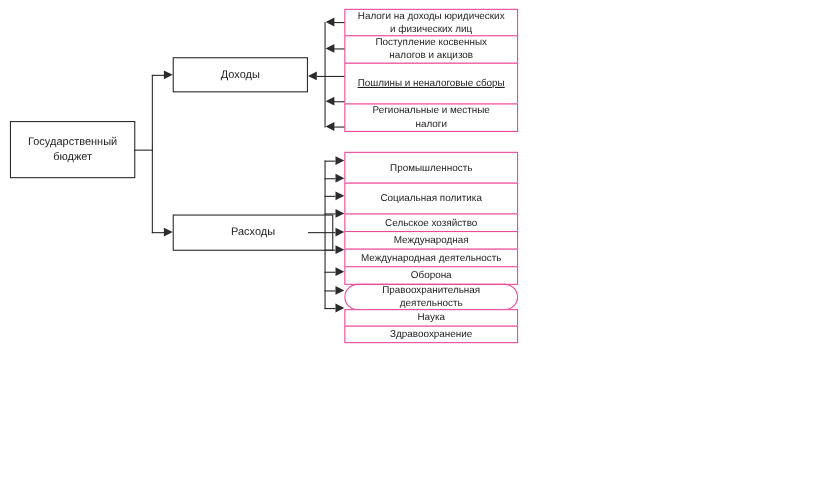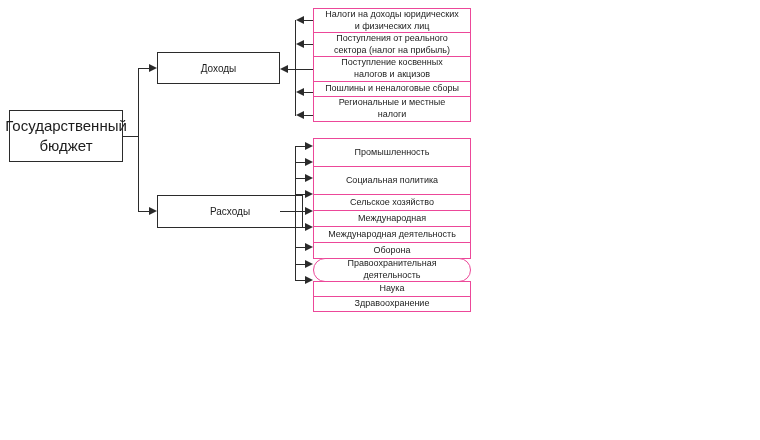--- a/index.html
+++ b/index.html
@@ -5,21 +5,21 @@
   html,body { margin:0; padding:0; }
   .canvas {
     position:relative; width:760px; height:440px; background:#ffffff;
     font-family:"Liberation Sans", sans-serif; color:#1c1c1c; overflow:hidden;
   }
   .box {
     position:absolute; box-sizing:border-box; border:1px solid #2b2b2b; background:#fff;
     display:flex; align-items:center; justify-content:center; text-align:center;
   }
   .lbl { white-space:pre-line; }
-  .root-box { font-size:15px; line-height:1.35; }
+  .root-box { font-size:10px; line-height:1.35; }
   .branch-box { font-size:10px; }
   .col { position:absolute; width:158px; }
   .row {
     box-sizing:border-box; border:1px solid #ec4899; margin-top:-1px; background:#fff;
     display:flex; align-items:center; justify-content:center; text-align:center;
     font-size:9px; line-height:1.3; padding:0 3px;
   }
   .col .row:first-child { margin-top:0; }
   .hline, .vline { position:absolute; background:#2b2b2b; }
   .hline { height:1px; }
@@ -44,29 +44,25 @@
   </div>
   <div class="box branch-box" style="left:157px; top:195px; width:146px; height:33px;">
     <span class="lbl">Расходы</span>
   </div>
 
   <div class="col" style="left:313px; top:8px;">
     <div class="row" style="height:25px;">
       <span class="lbl">Налоги на доходы юридических
 и физических лиц</span>
     </div>
-    <div class="row" style="height:25px;">
-      <span class="lbl">Поступления от реального
-сектора (налог на прибыль)</span>
-    </div>
     <div class="row" style="height:26px;">
       <span class="lbl">Поступление косвенных
 налогов и акцизов</span>
     </div>
-    <div class="row" style="height:16px;">
+    <div class="row" style="height:38px;text-decoration:underline;">
       <span class="lbl">Пошлины и неналоговые сборы</span>
     </div>
     <div class="row" style="height:26px;">
       <span class="lbl">Региональные и местные
 налоги</span>
     </div>
   </div>
 
   <div class="col" style="left:313px; top:138px;">
     <div class="row" style="height:29px;">

